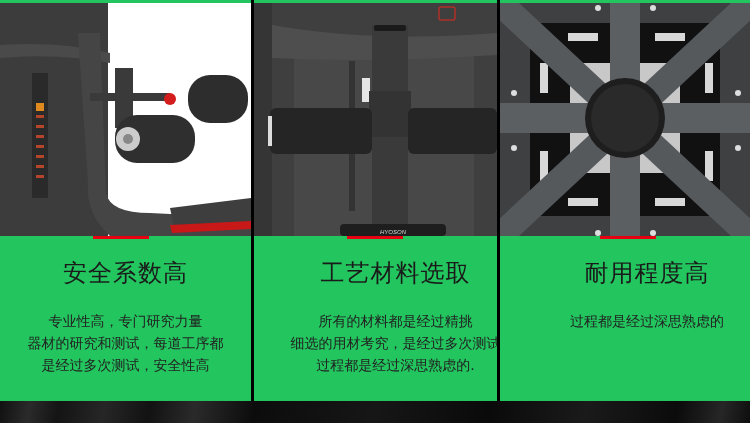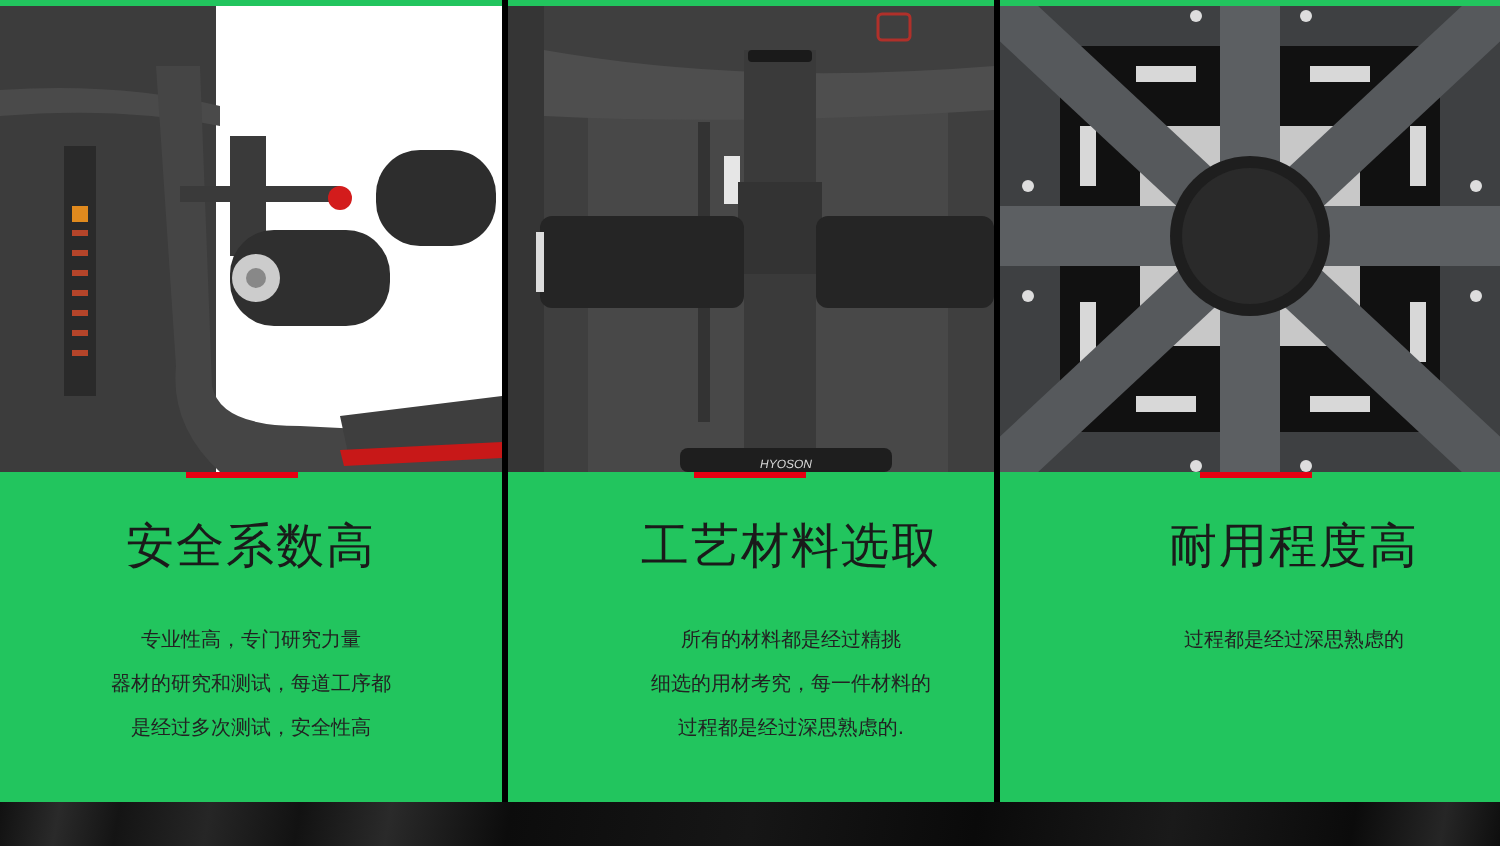--- a/index.html
+++ b/index.html
@@ -12,21 +12,21 @@
   .p1 { left:0; width:251px; }
   .p2 { left:254px; width:283px; }
   .p3 { left:500px; width:294px; }
   .divider { position:absolute; top:0; width:3px; height:401px; background:#000; }
   .d1 { left:251px; } .d2 { left:497px; }
 
   .photo { position:absolute; left:0; top:3px; width:100%; height:233px; overflow:hidden; }
   .accent { position:absolute; top:236px; width:56px; height:3px; }
 
   .title { position:absolute; left:0; width:100%; top:257px; text-align:center; font-size:24px; color:#1a1a1a; letter-spacing:1px; font-weight:normal; }
-  .desc { position:absolute; left:0; width:100%; top:310px; text-align:center; font-size:10px; line-height:22px; color:#222; }
+  .desc { position:absolute; left:0; width:100%; top:310px; text-align:center; font-size:14px; line-height:22px; color:#222; }
   .desc span { display:block; white-space:nowrap; }
 
   .band { position:absolute; left:0; top:401px; width:750px; height:22px;
     background:linear-gradient(100deg,#111 0%,#2a2a2a 4%,#141414 8%,#262626 14%,#121212 20%,#2a2a2a 26%,#0c0c0c 34%,#161616 50%,#0a0a0a 65%,#1a1a1a 78%,#0b0b0b 90%,#262626 96%,#0e0e0e 100%); }
 
   
   .p1 .photo { background:linear-gradient(90deg,#3a3a3a 0%,#464646 40%,#4a4a4a 60%,#fff 62%,#fff 100%); }
   
   .p2 .photo { background:linear-gradient(180deg,#3d3d3d 0%,#454545 40%,#3a3a3a 100%); }
   
@@ -94,21 +94,21 @@
       <rect x="154" y="105" width="89" height="46" rx="6" fill="#252525"></rect>
       <rect x="14" y="113" width="4" height="30" fill="#ddd"></rect>
       <rect x="86" y="221" width="106" height="12" rx="4" fill="#1e1e1e"></rect>
       <text x="139" y="231" text-anchor="middle" fill="#d8d8d8" font-size="6" font-family="Liberation Sans, sans-serif" font-style="italic">HYOSON</text>
     </svg>
   </div>
   <div class="accent" style="left: 93px; background: rgb(230, 0, 18);"></div>
   <h2 class="title">工艺材料选取</h2>
   <p class="desc">
     <span>所有的材料都是经过精挑</span>
-    <span>细选的用材考究，每一件材料的</span>
+    <span>细选的用材考究，是经过多次测试</span>
     <span>过程都是经过深思熟虑的.</span>
   </p>
 </div>
 
 <div class="divider d2"></div>
 
 <div class="panel p3">
   <div class="photo" title="Close-up of steel frame cross structure with center hub">
     <svg width="250" height="233" viewBox="0 0 250 233">
       <rect width="250" height="233" fill="#3e4042"></rect>

